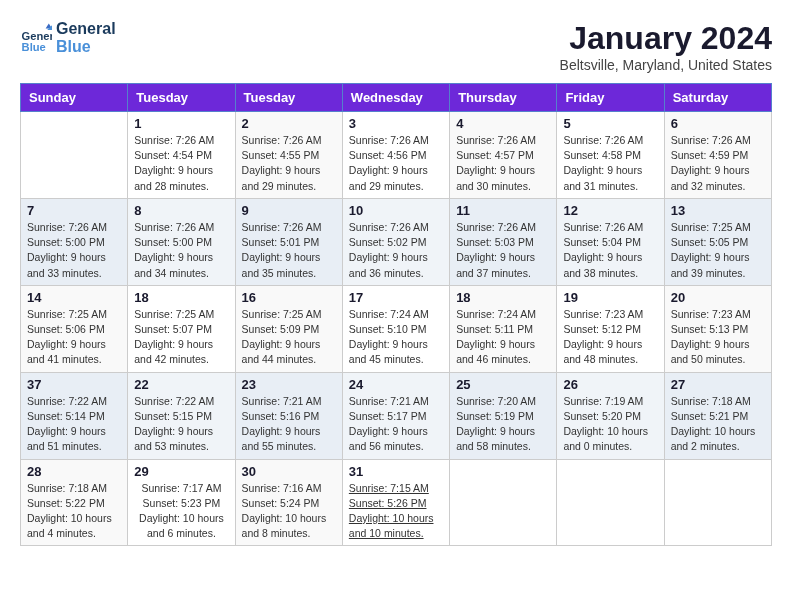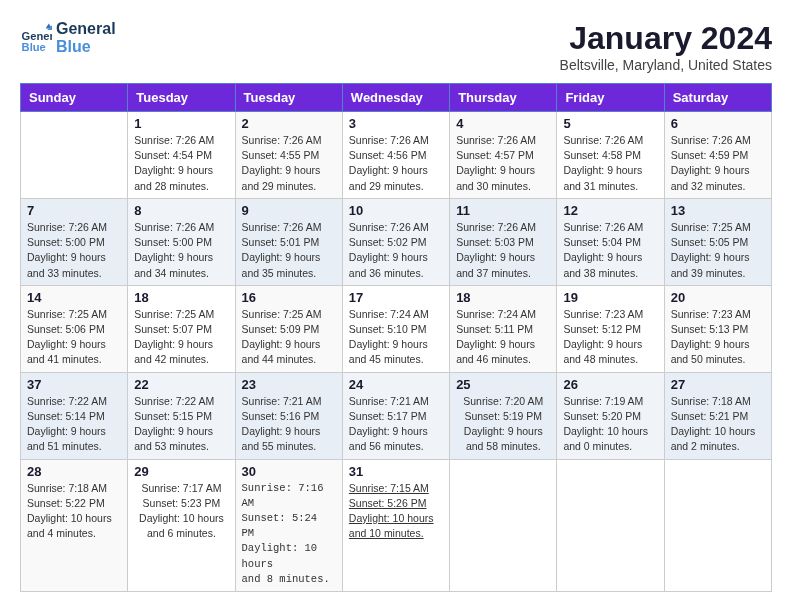--- a/index.html
+++ b/index.html
@@ -293,21 +293,21 @@
         </td>
         <td>
           <span class="day-num">24</span>
           <div class="day-info" style="white-space: pre-line;">Sunrise: 7:21 AM
 Sunset: 5:17 PM
 Daylight: 9 hours
 and 56 minutes.</div>
         </td>
         <td>
           <span class="day-num">25</span>
-          <div class="day-info" style="white-space: pre-line; text-align: center;">Sunrise: 7:20 AM
+          <div class="day-info" style="white-space: pre-line;">Sunrise: 7:20 AM
 Sunset: 5:19 PM
 Daylight: 9 hours
 and 58 minutes.</div>
         </td>
         <td>
           <span class="day-num">26</span>
           <div class="day-info" style="white-space: pre-line;">Sunrise: 7:19 AM
 Sunset: 5:20 PM
 Daylight: 10 hours
 and 0 minutes.</div>
@@ -330,21 +330,21 @@
         </td>
         <td>
           <span class="day-num">29</span>
           <div class="day-info" style="white-space: pre-line; text-align: center;">Sunrise: 7:17 AM
 Sunset: 5:23 PM
 Daylight: 10 hours
 and 6 minutes.</div>
         </td>
         <td>
           <span class="day-num">30</span>
-          <div class="day-info" style="white-space: pre-line; font-family: Liberation Mono, monospace;">Sunrise: 7:16 AM
+          <div class="day-info" style="white-space: pre-line;">Sunrise: 7:16 AM
 Sunset: 5:24 PM
 Daylight: 10 hours
 and 8 minutes.</div>
         </td>
         <td>
           <span class="day-num">31</span>
           <div class="day-info" style="white-space: pre-line; text-decoration: underline;">Sunrise: 7:15 AM
 Sunset: 5:26 PM
 Daylight: 10 hours
 and 10 minutes.</div>

